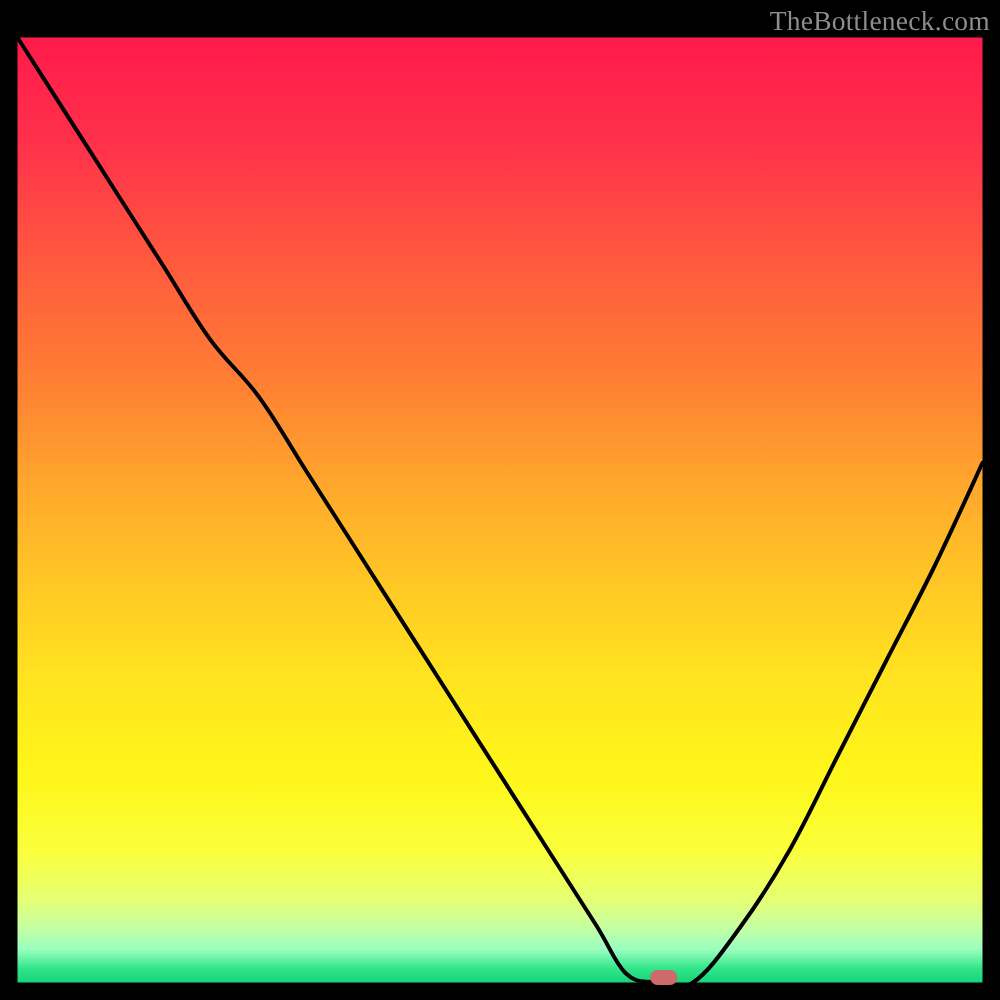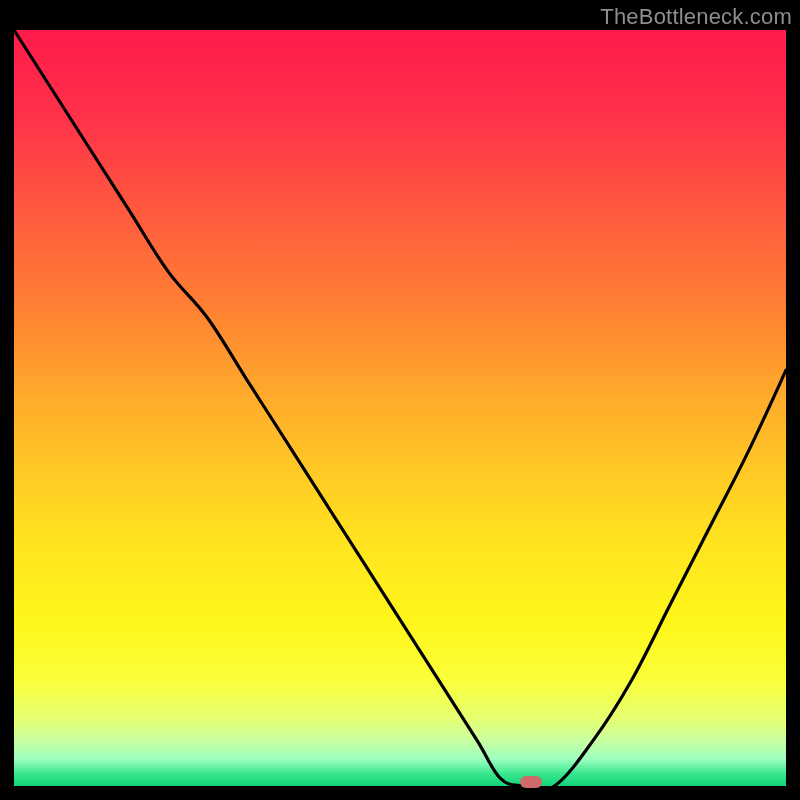--- a/index.html
+++ b/index.html
@@ -9,20 +9,21 @@
     height: 800px;
     background: #000;
     font-family: Arial, Helvetica, sans-serif;
     overflow: hidden;
   }
   .frame {
     position: relative;
     width: 800px;
     height: 800px;
     background: #000;
+    font-family: Liberation Serif, serif;
   }
   .watermark {
     position: absolute;
     top: 4px;
     right: 8px;
     color: #8d8d8d;
     font-size: 22px;
     font-weight: 500;
     letter-spacing: 0.2px;
     user-select: none;

